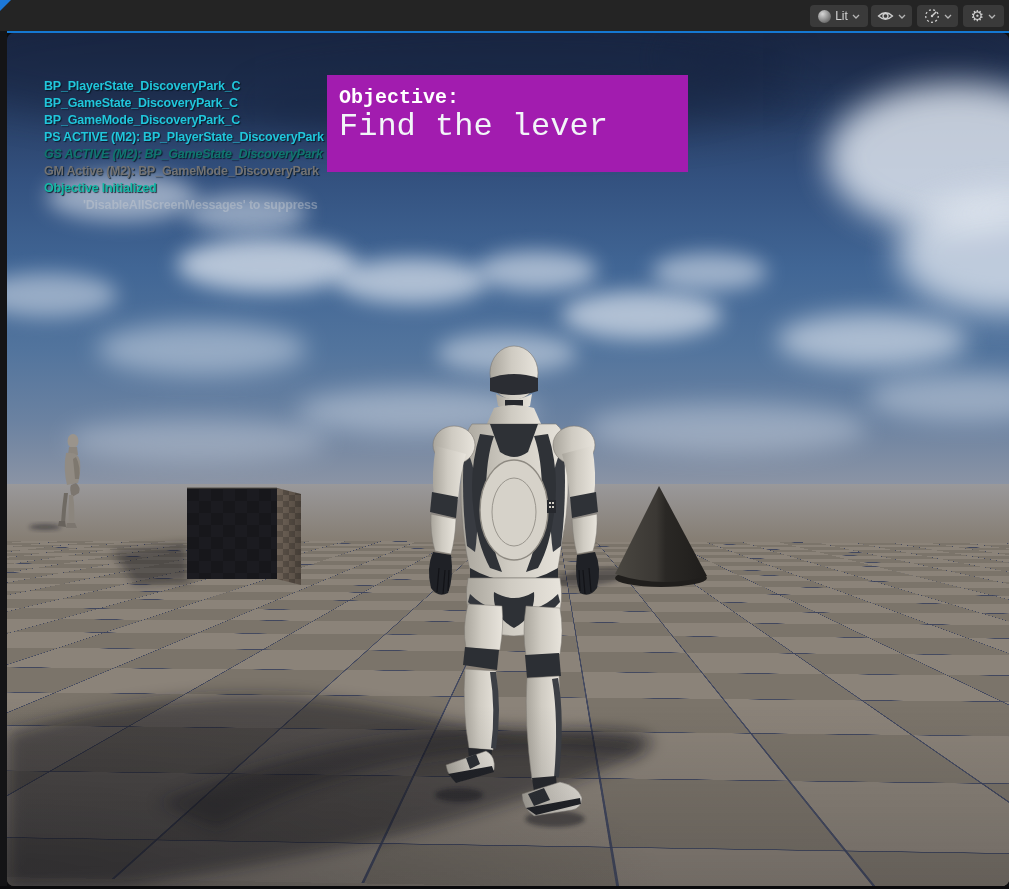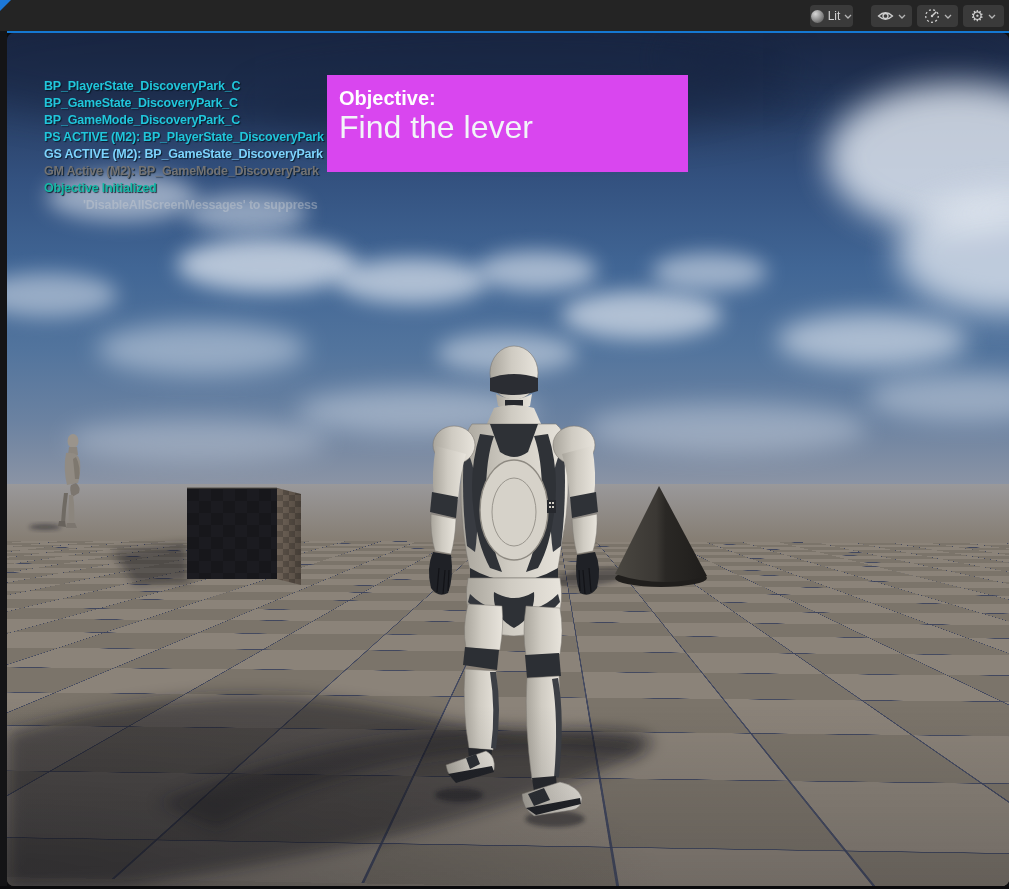--- a/index.html
+++ b/index.html
@@ -61,21 +61,21 @@
 
   .objective{position:absolute;left:320px;top:42px;width:361px;height:97px;
       box-sizing:border-box;padding:10px 12px;color:#fff;}
   .objective .ti{font-size:20px;font-weight:bold;line-height:26px;}
   .objective .bo{font-size:32px;font-weight:400;color:#f2f5f8;line-height:32px;}
 </style>
 </head>
 <body>
 
 <div class="toolbar">
-  <div class="tb-btn" style="left:810px;width:43px;">
+  <div class="tb-btn" style="left:810px;width:58px;">
     <span class="sphere"></span>
     <span>Lit</span>
     <span class="chev">
       <svg width="8" height="5">
           <polyline points="1,1 4,4 7,1" fill="none" stroke="#b5b5b5" stroke-width="1.3"></polyline>
         </svg>
     </span>
   </div>
   <div class="tb-btn" style="left:871px;width:41px;">
     <span>
@@ -286,26 +286,26 @@
     </g>
   </svg>
 
   <div class="ground-vign"></div>
 
   <div class="debug">
     <div style="color: rgb(33, 198, 219);">BP_PlayerState_DiscoveryPark_C</div>
     <div style="color: rgb(33, 198, 219);">BP_GameState_DiscoveryPark_C</div>
     <div style="color: rgb(33, 198, 219);">BP_GameMode_DiscoveryPark_C</div>
     <div style="color: rgb(33, 198, 219);">PS ACTIVE (M2): BP_PlayerState_DiscoveryPark</div>
-    <div style="color: #7dd3fc;">GS ACTIVE (M2): BP_GameState_DiscoveryPark</div>
+    <div style="color: #0f766e; font-style: italic;">GS ACTIVE (M2): BP_GameState_DiscoveryPark</div>
     <div style="color: #737373;">GM Active (M2): BP_GameMode_DiscoveryPark</div>
     <div style="color: #14b8a6;">Objective Initialized</div>
     <div class="faded" style="color: rgba(206, 208, 210, 0.42);">'DisableAllScreenMessages' to suppress</div>
   </div>
 
-  <div class="objective" style="background: #d946ef;">
+  <div class="objective" style="background: #a21caf; font-family: Liberation Mono, monospace;">
     <div class="ti">Objective:</div>
     <div class="bo">Find the lever</div>
   </div>
 
 </div>
 
 <div class="bottom-edge"></div>
 
 </body></html>

